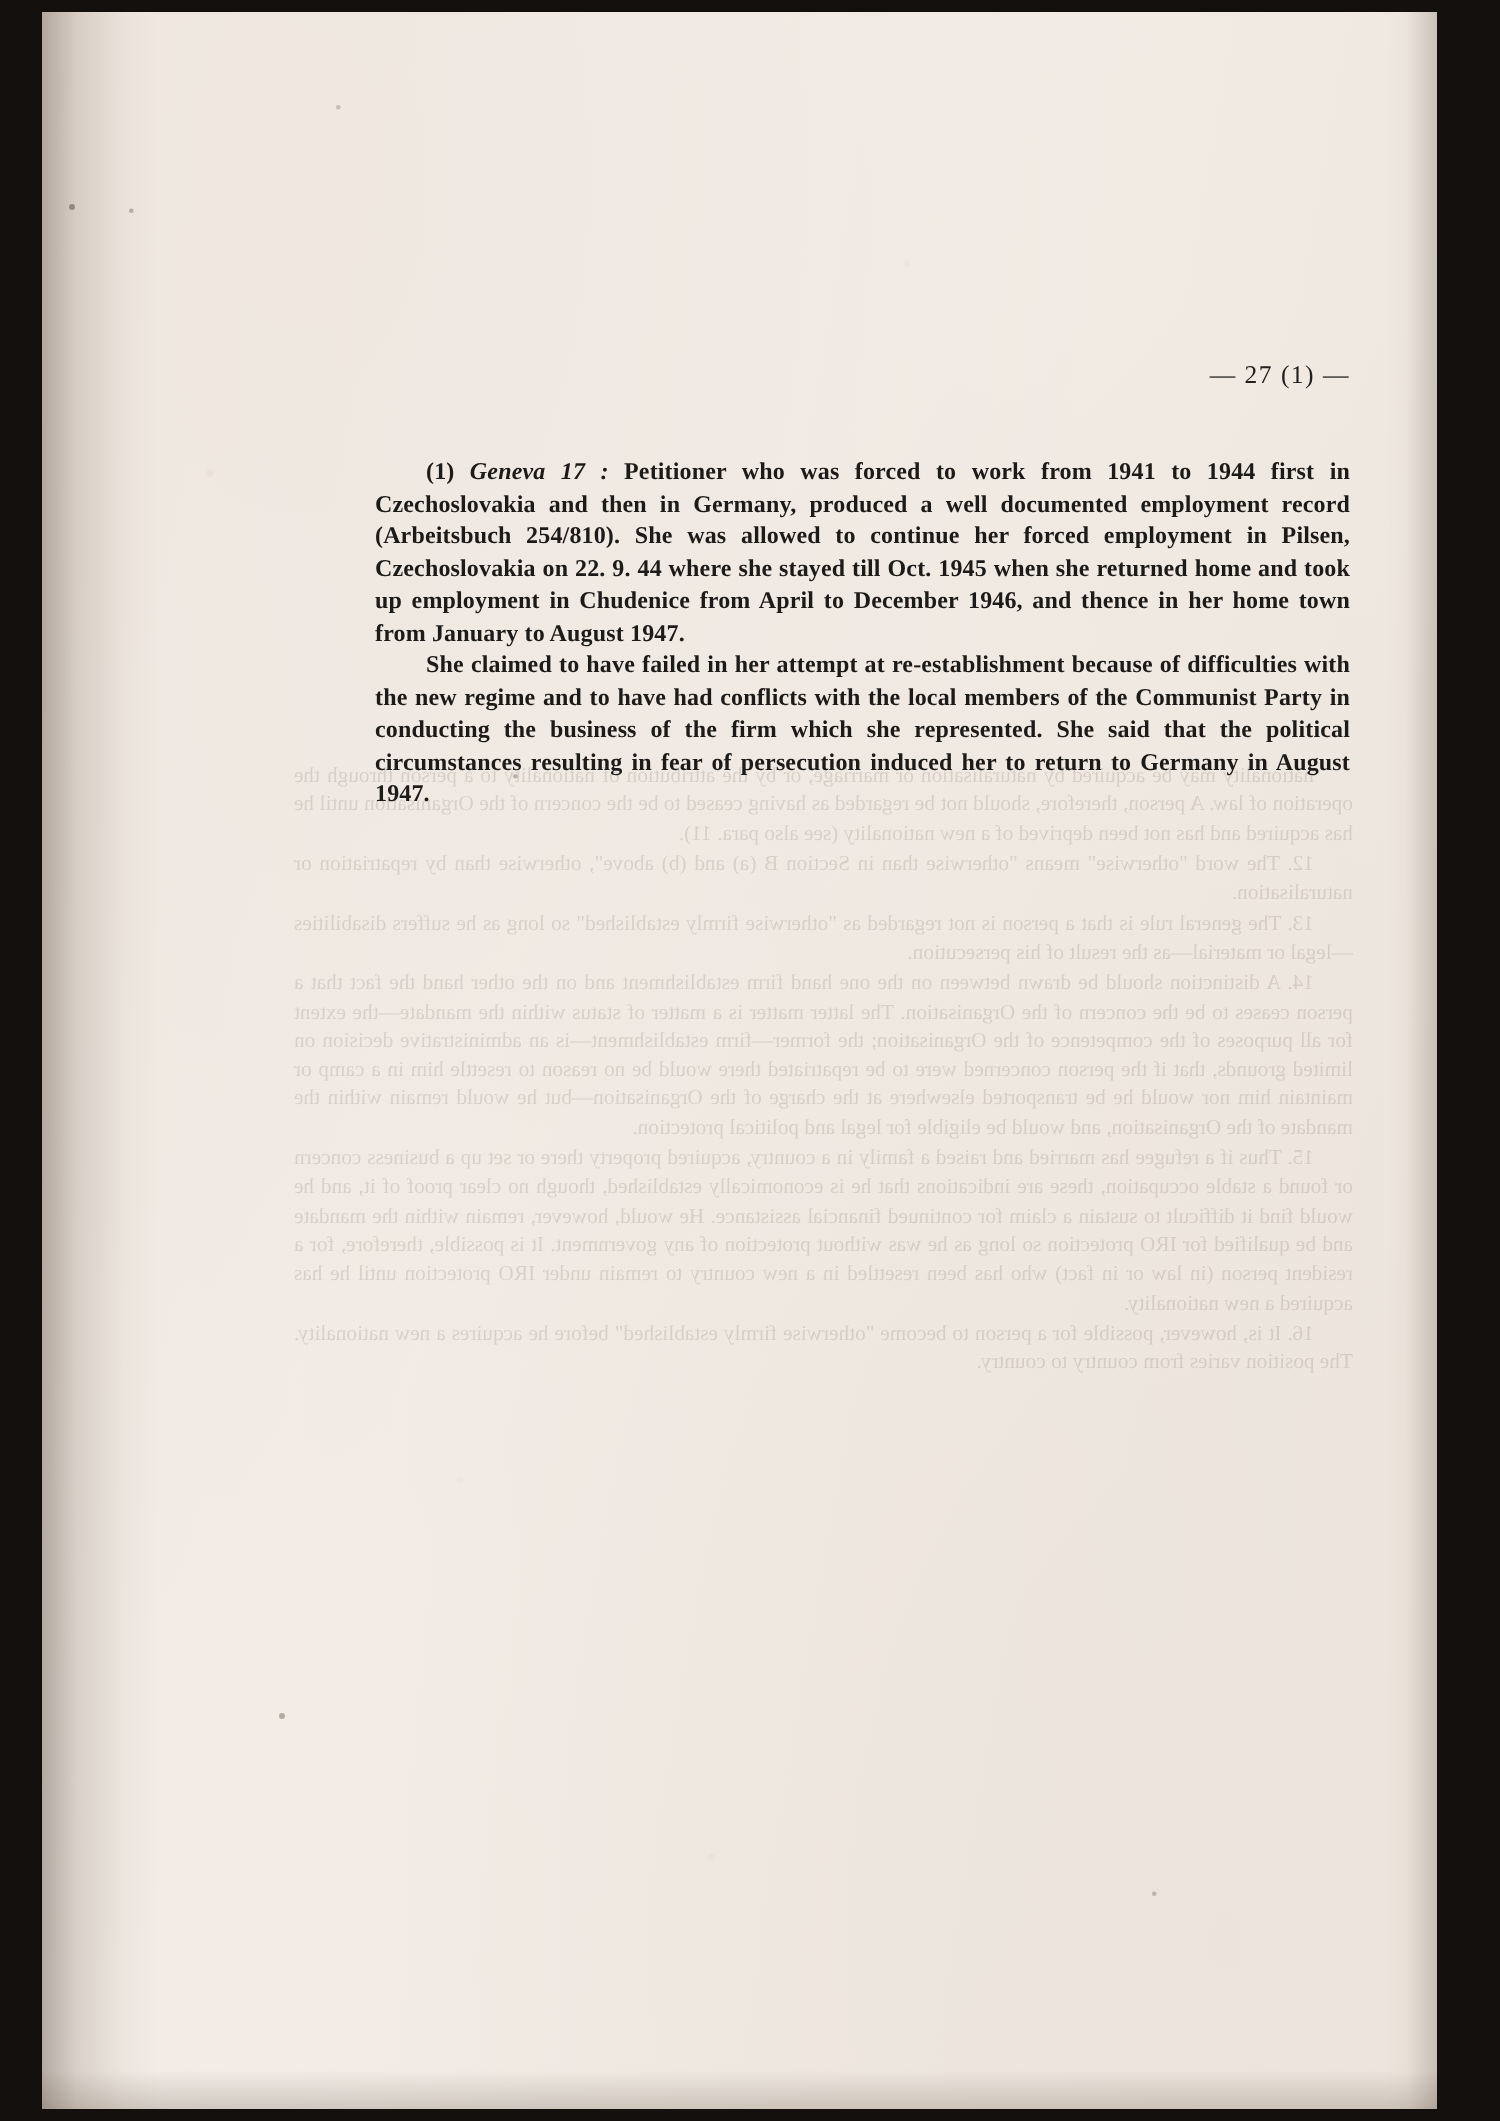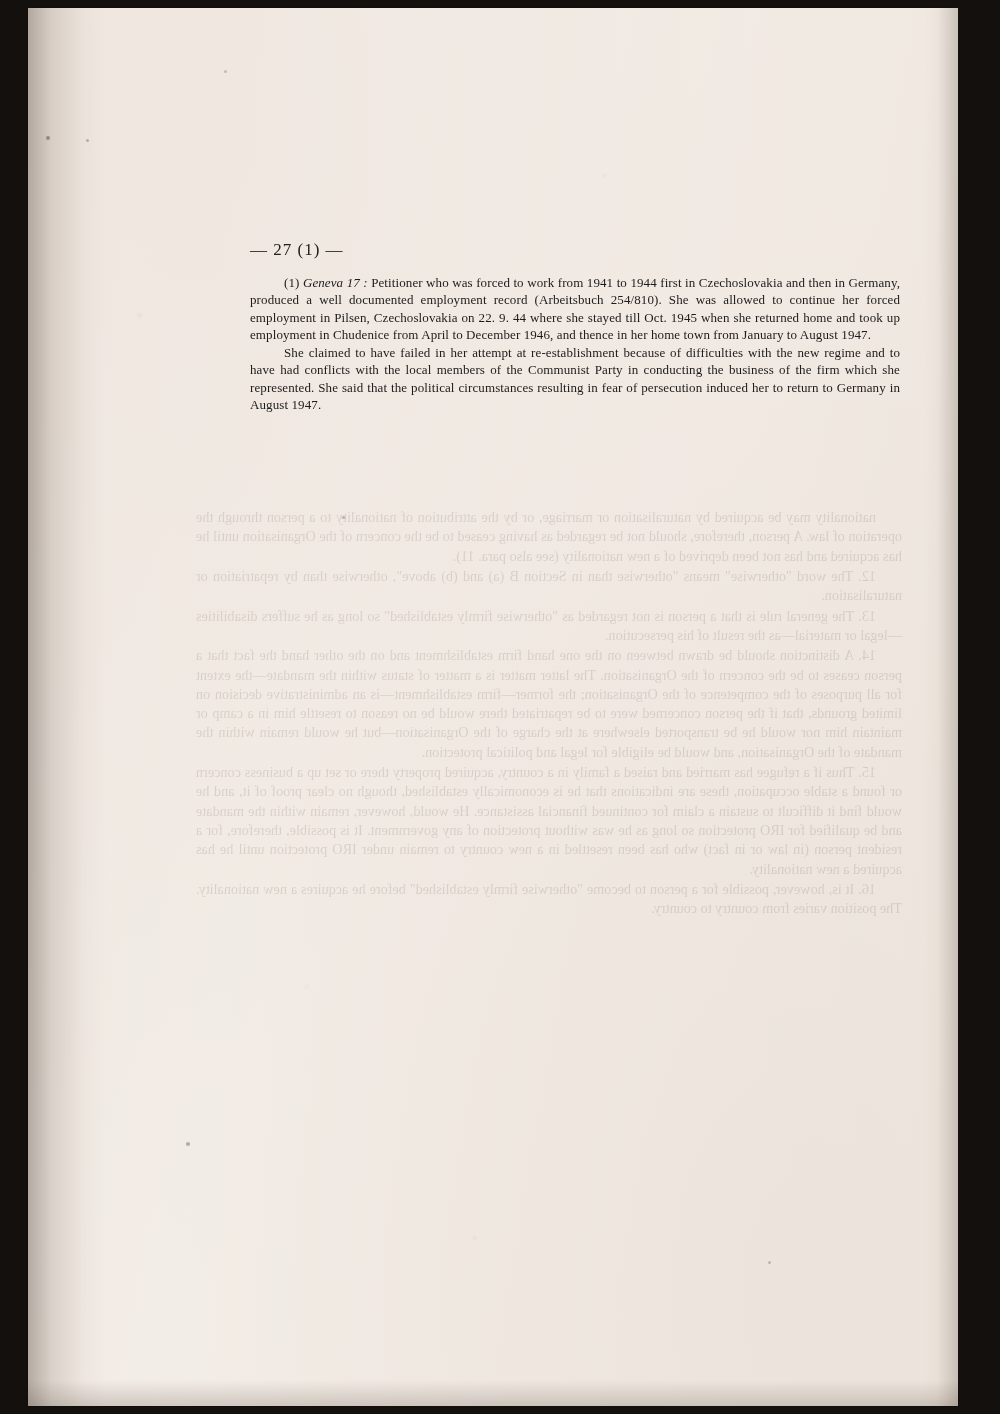--- a/index.html
+++ b/index.html
@@ -89,36 +89,37 @@
 
   
   #text-column {
     position: absolute;
     left: 222px;
     top: 232px;
     width: 650px;
   }
 
   #page-number {
-    text-align: left;
+    text-align: right;
     font-size: 17px;
     letter-spacing: 1px;
     color: #22201e;
-    margin-bottom: 14px;
+    margin-bottom: 44px;
     font-family: "Liberation Serif", serif;
   }
 
   .para {
-    font-size: 13px;
+    font-size: 16px;
     line-height: 1.345;
     color: #1d1b19;
     text-align: justify;
     text-indent: 34px;
     margin: 0;
     letter-spacing: 0.1px;
+    font-weight: bold;
   }
   .para + .para { margin-top: 0px; }
 
   .case-label {
     font-style: italic;
   }
 
   
   #showthrough {
     position: absolute;

